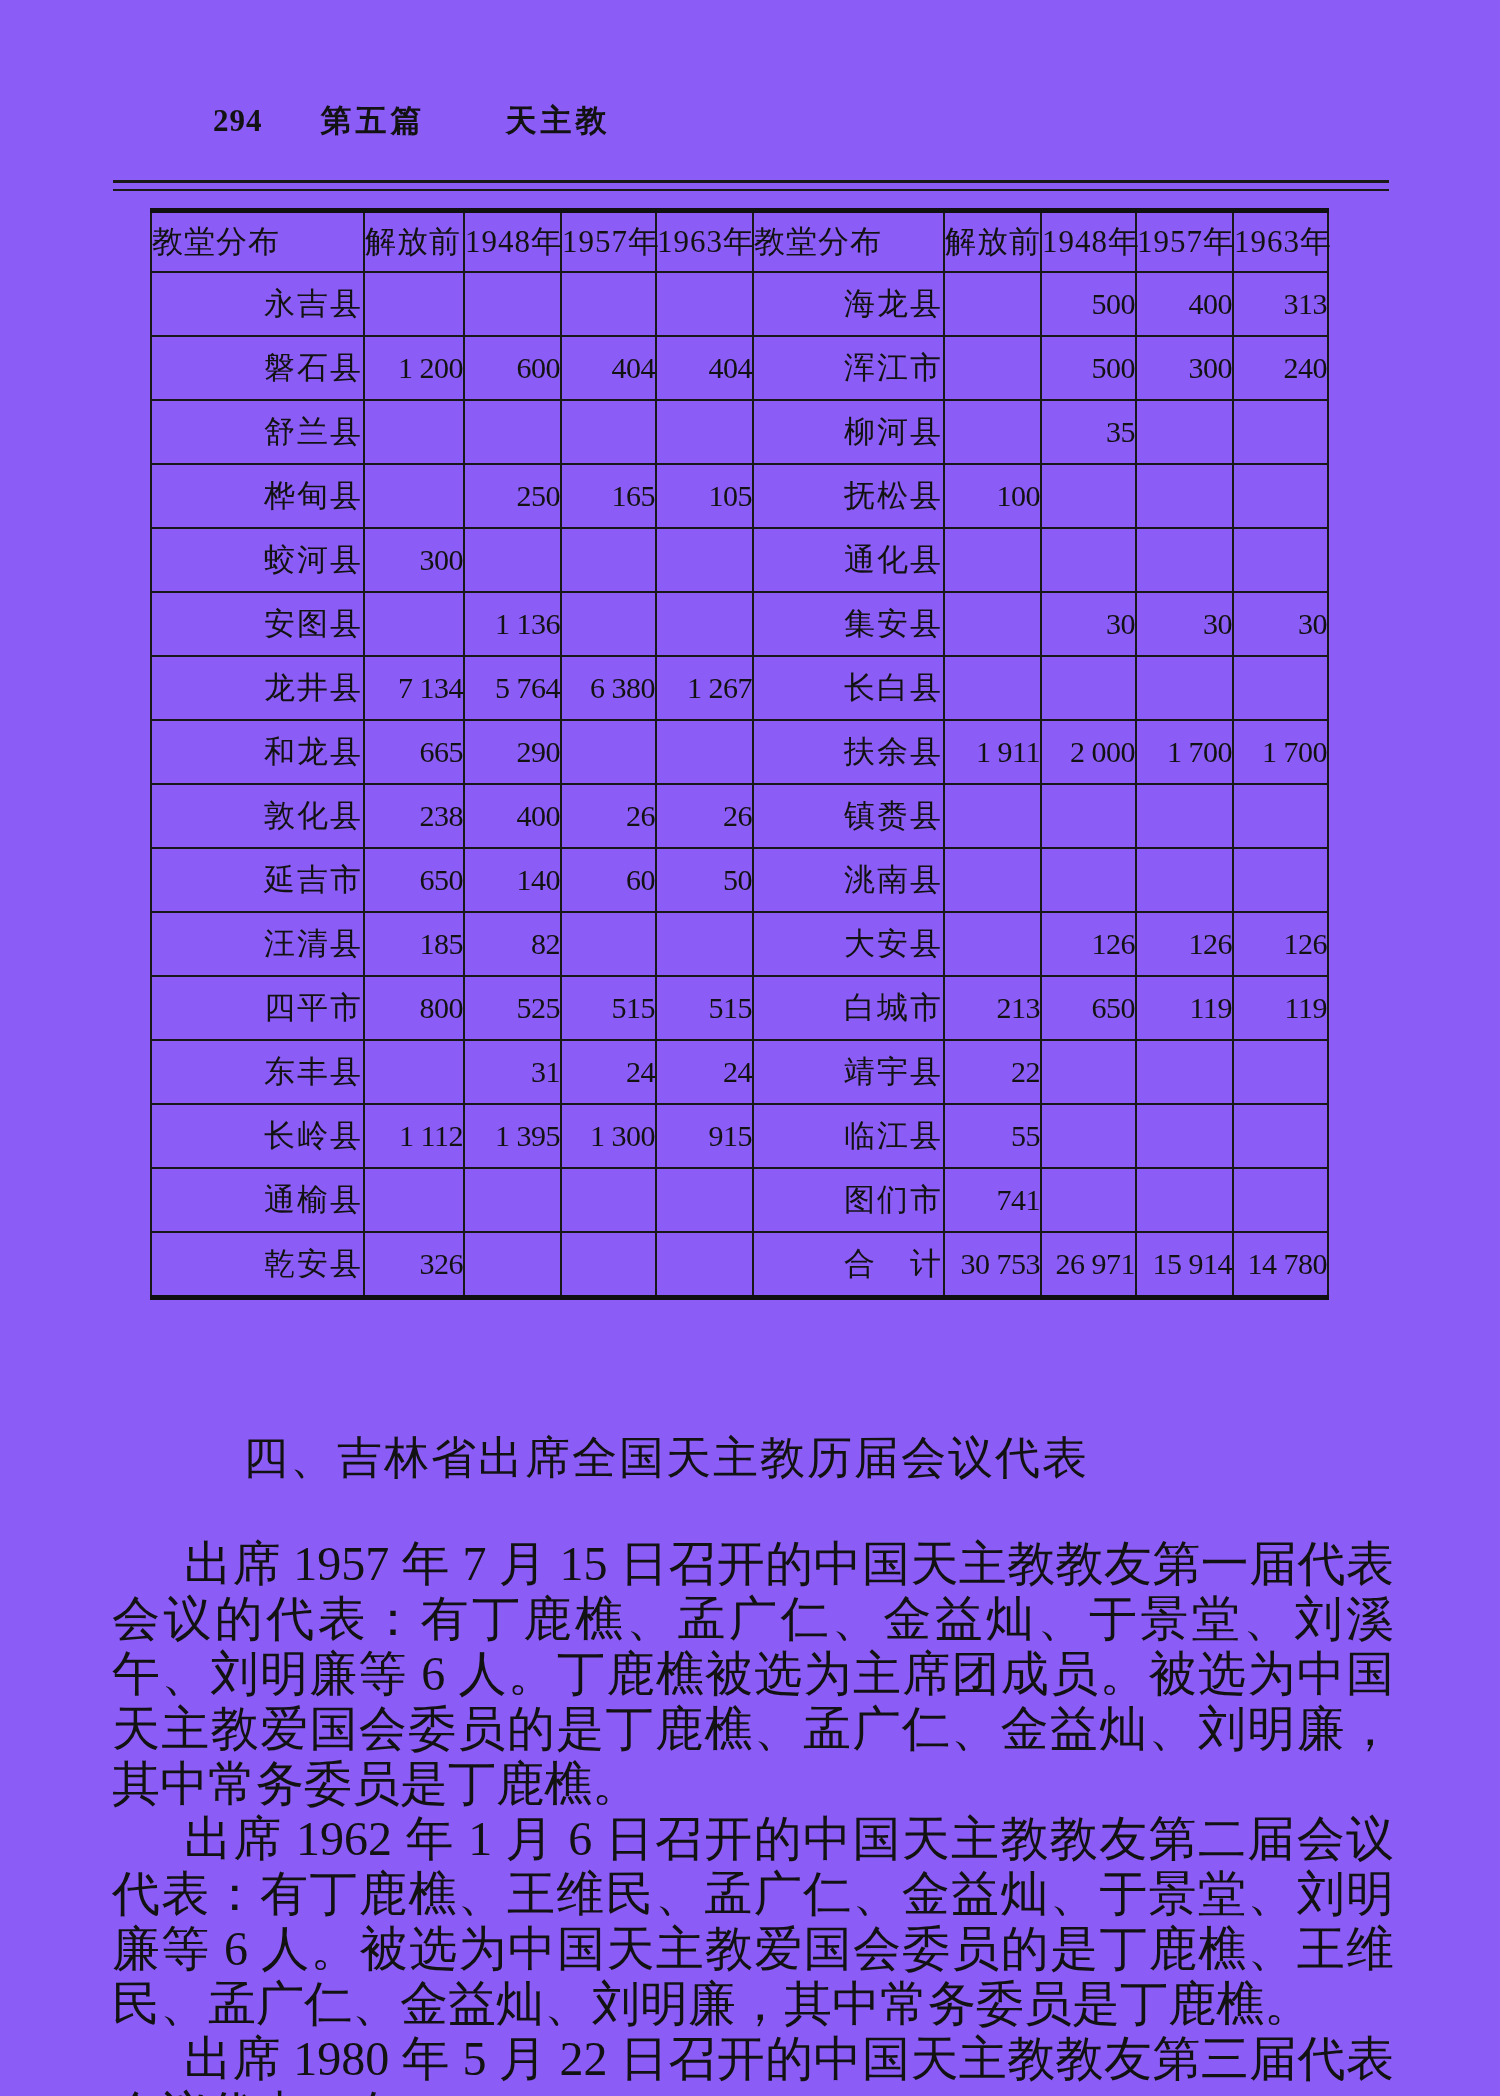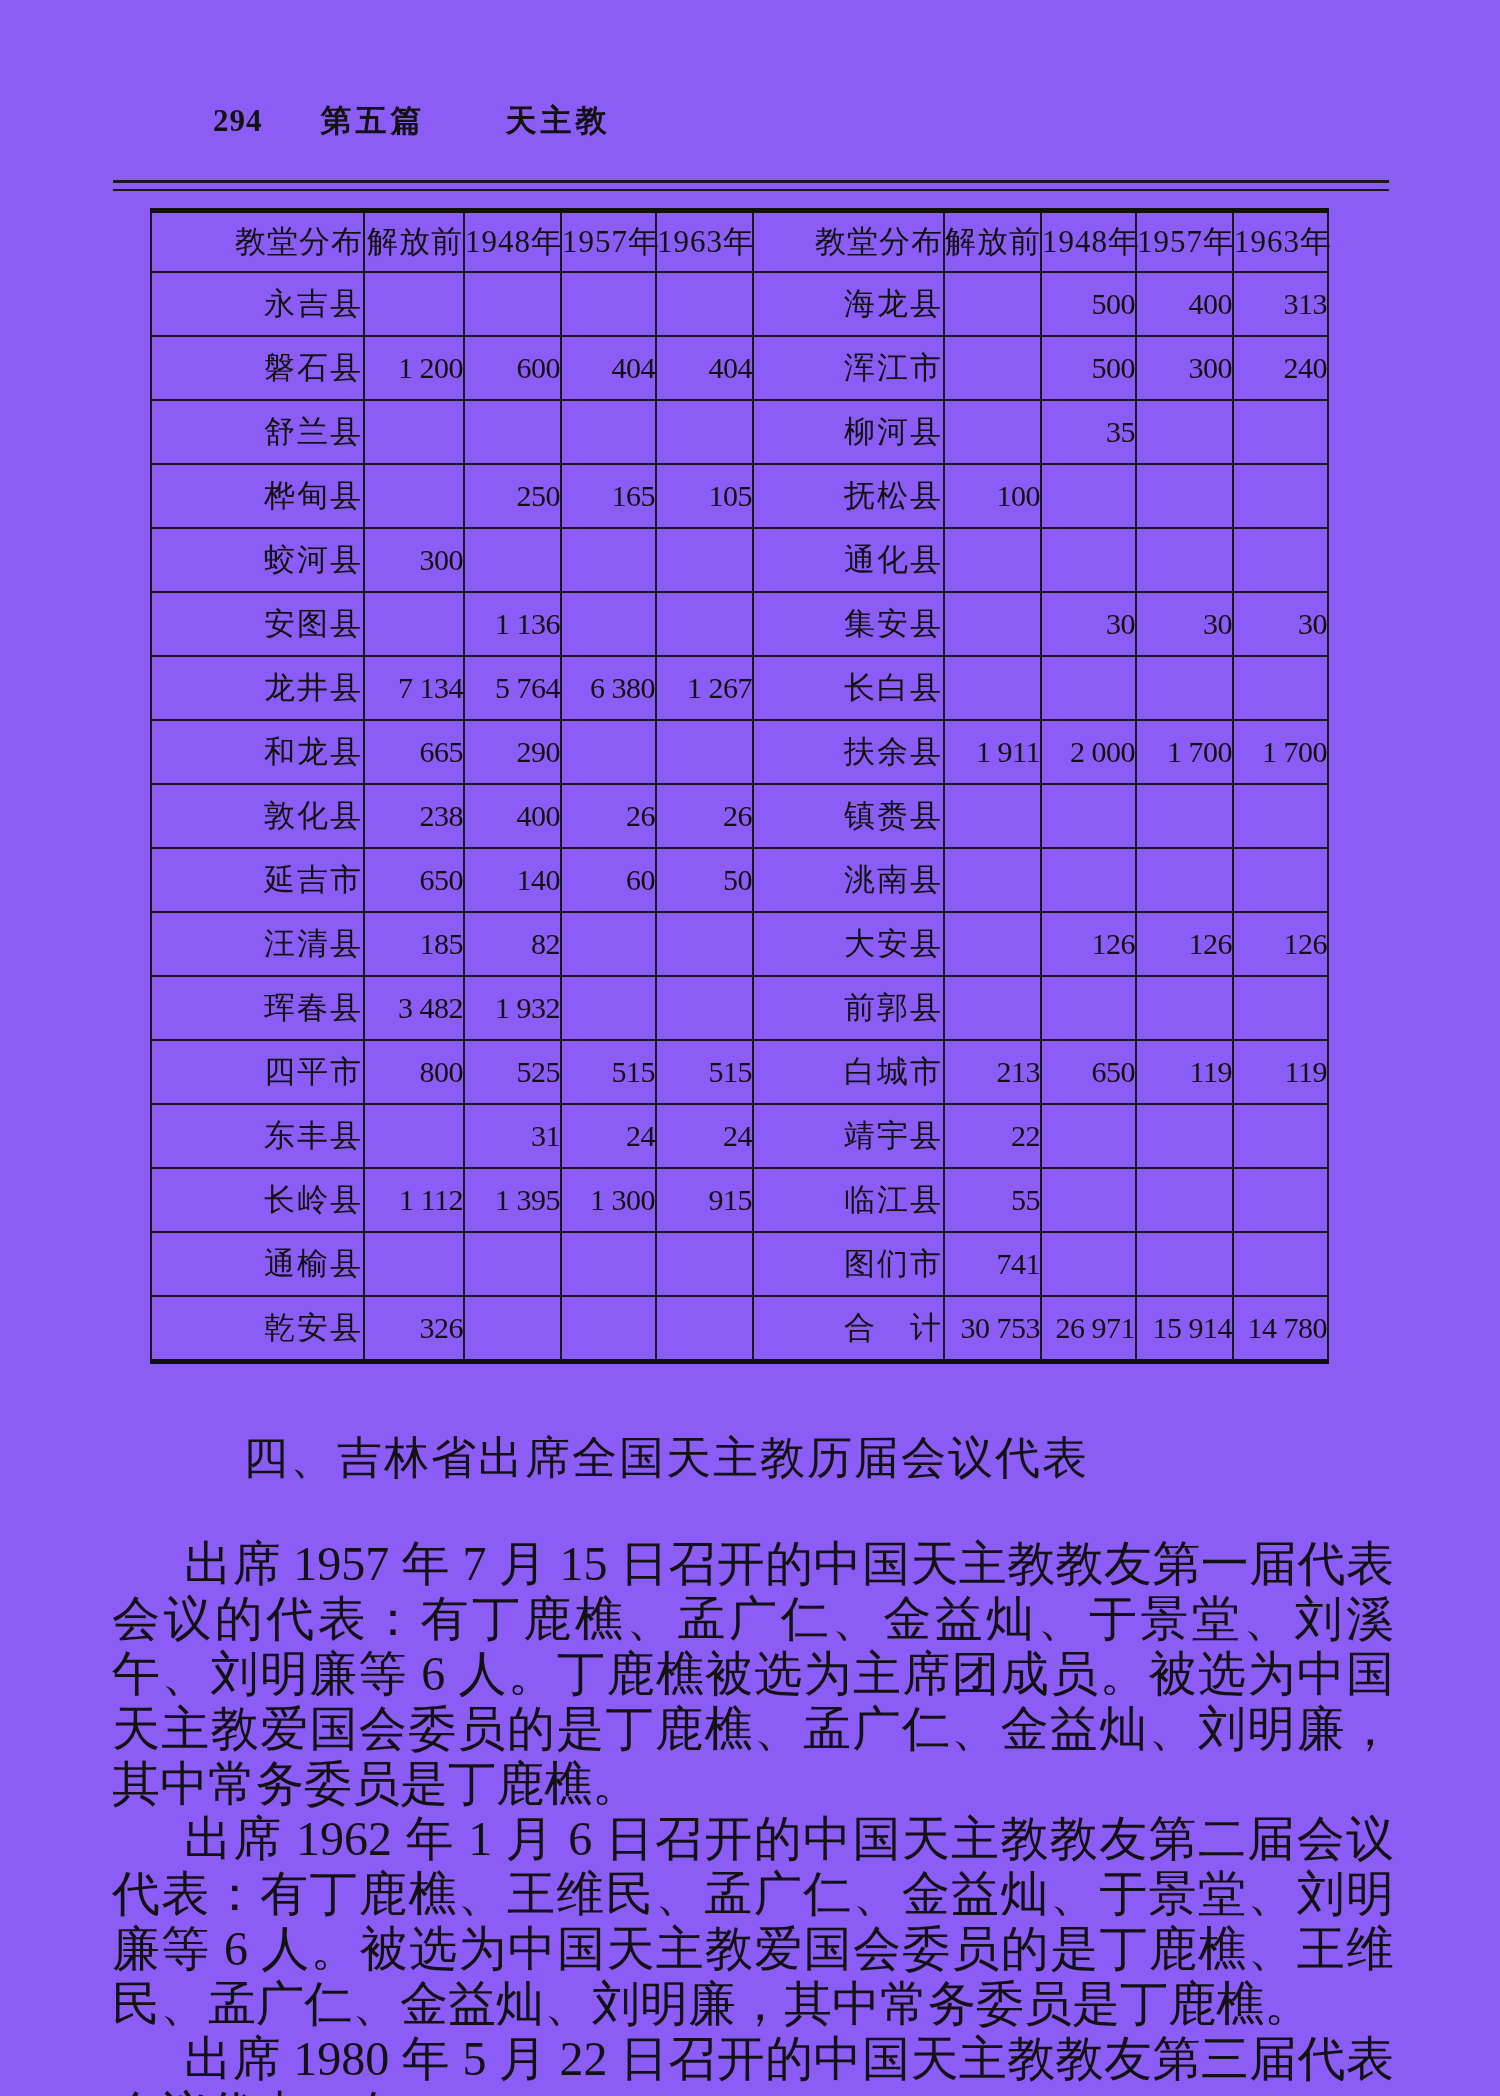--- a/index.html
+++ b/index.html
@@ -39,21 +39,21 @@
   table.dist col.c-num{width:97px;}
   table.dist col.c-num2{width:95px;}
   table.dist col.c-num3{width:100px;}
   table.dist th,table.dist td{
     border:2px solid #181818;
     height:62px;padding:0;
     font-weight:normal;
     white-space:nowrap;
     overflow:visible;
   }
-  table.dist th{height:58px;text-align:right;letter-spacing:1px;}
+  table.dist th{height:58px;text-align:left;letter-spacing:1px;}
   td.county{text-align:right;letter-spacing:2px;}
   td.num{text-align:right;padding-right:7px;font-size:30px;letter-spacing:-0.5px;}
   
   .section-title{
     position:absolute;top:1428px;left:243px;
     font-size:45px;letter-spacing:2px;font-weight:500;
     white-space:nowrap;
   }
   
   .body-text{
@@ -229,32 +229,20 @@
           <td class="num">82</td>
           <td class="num"></td>
           <td class="num"></td>
           <td class="county">大安县</td>
           <td class="num"></td>
           <td class="num">126</td>
           <td class="num">126</td>
           <td class="num">126</td>
         </tr>
         <tr>
-          <td class="county">珲春县</td>
-          <td class="num">3 482</td>
-          <td class="num">1 932</td>
-          <td class="num"></td>
-          <td class="num"></td>
-          <td class="county">前郭县</td>
-          <td class="num"></td>
-          <td class="num"></td>
-          <td class="num"></td>
-          <td class="num"></td>
-        </tr>
-        <tr>
           <td class="county">四平市</td>
           <td class="num">800</td>
           <td class="num">525</td>
           <td class="num">515</td>
           <td class="num">515</td>
           <td class="county">白城市</td>
           <td class="num">213</td>
           <td class="num">650</td>
           <td class="num">119</td>
           <td class="num">119</td>

